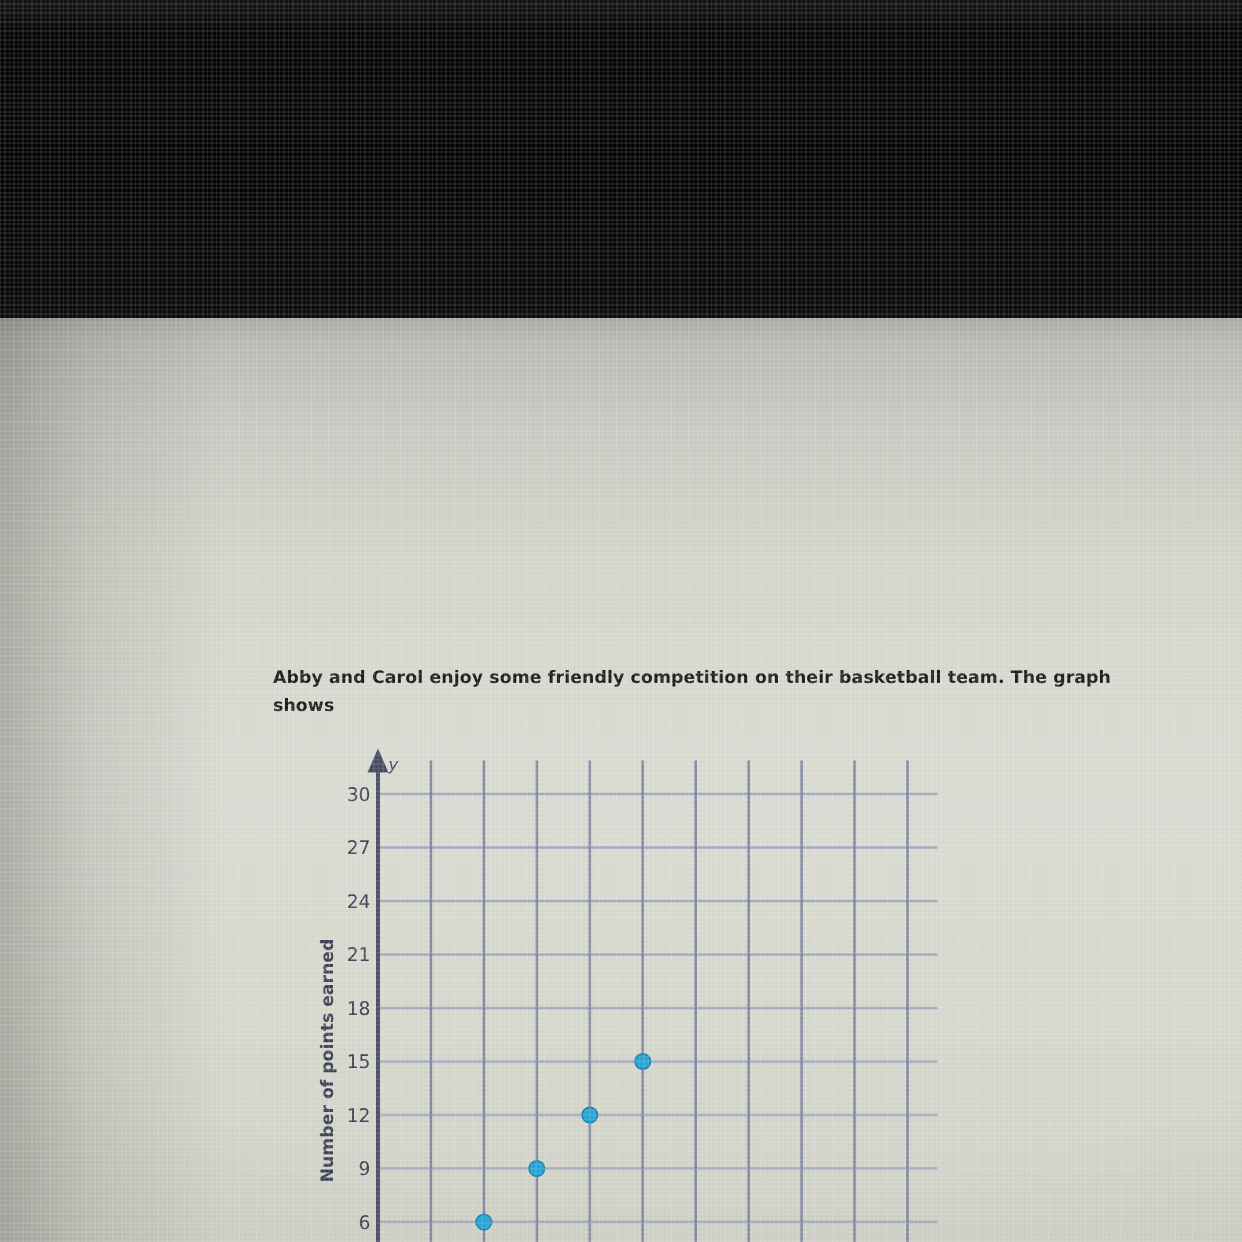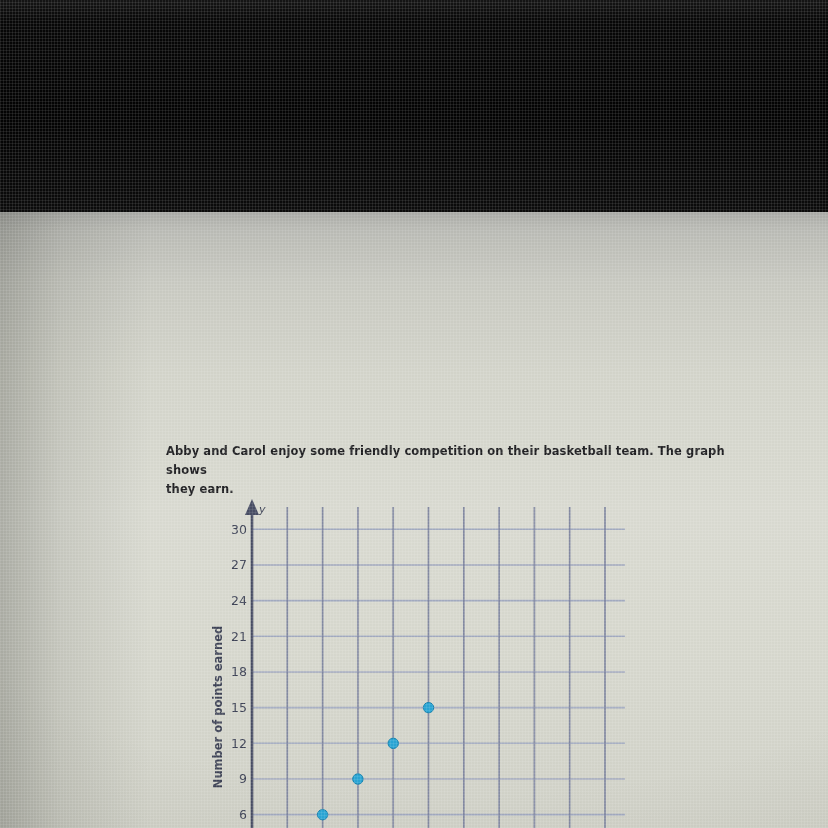--- a/index.html
+++ b/index.html
@@ -31,40 +31,39 @@
   }
   
   .moire{
     position:absolute;inset:0;pointer-events:none;opacity:.55;
     background-image:
       repeating-linear-gradient(0deg,rgba(255,255,255,.16) 0 1px,rgba(0,0,0,0) 1px 3px),
       repeating-linear-gradient(90deg,rgba(255,255,255,.16) 0 1px,rgba(0,0,0,0) 1px 3px);
   }
 
   .problem-text{
-    position:absolute;left:166px;top:230px;width:600px;
+    position:absolute;left:182px;top:230px;width:600px;
     font-size:11.5px;font-weight:bold;color:#1d1d20;
     line-height:19px;letter-spacing:.1px;
   }
 
   .graph{position:absolute;left:205px;top:283px;width:440px;height:445px;}
   .graph svg{display:block;}
 </style>
 </head>
 <body>
 
 <div class="photo">
 
   <div class="black-top"></div>
 
   <div class="screen">
 
     <div class="problem-text">
       <div>Abby and Carol enjoy some friendly competition on their basketball team. The graph shows</div>
-      <div>they earn.</div>
     </div>
 
     <div class="graph">
       <svg id="chart-svg" width="440" height="445" viewBox="0 0 440 445" xmlns="http://www.w3.org/2000/svg">
           <line x1="47" y1="355.33" x2="420" y2="355.33" stroke="#98a1bd" stroke-width="1.6" opacity="0.85"></line>
           <line x1="47" y1="319.65999999999997" x2="420" y2="319.65999999999997" stroke="#98a1bd" stroke-width="1.6" opacity="0.85"></line>
           <line x1="47" y1="283.99" x2="420" y2="283.99" stroke="#98a1bd" stroke-width="1.6" opacity="0.85"></line>
           <line x1="47" y1="248.32" x2="420" y2="248.32" stroke="#98a1bd" stroke-width="1.6" opacity="0.85"></line>
           <line x1="47" y1="212.64999999999998" x2="420" y2="212.64999999999998" stroke="#98a1bd" stroke-width="1.6" opacity="0.85"></line>
           <line x1="47" y1="176.98" x2="420" y2="176.98" stroke="#98a1bd" stroke-width="1.6" opacity="0.85"></line>

